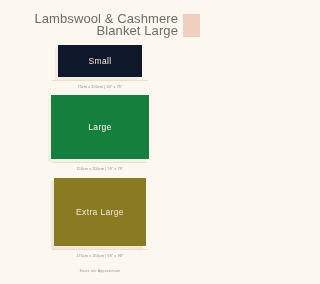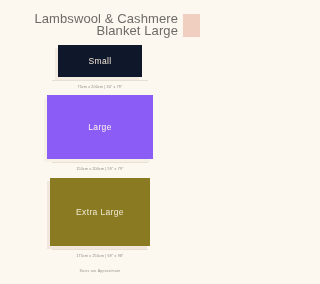--- a/index.html
+++ b/index.html
@@ -93,29 +93,29 @@
   #block-small      { top: 45px; }
   #block-small .swatch {
     width: 84px; height: 32px;
     background: #0f172a;
     box-shadow: -3px 3px 0 0 #f4ece0;
   }
   #block-small .swatch-label { color: #f3e7d8; }
 
   #block-large      { top: 95px; }
   #block-large .swatch {
-    width: 106px; height: 64px;
-    background: #8b5cf6;
+    width: 98px; height: 64px;
+    background: #15803d;
     box-shadow: -3px 3px 0 0 #f7f0e5;
   }
   #block-large .swatch-label { color: #fdf6ee; }
 
   #block-xlarge     { top: 178px; }
   #block-xlarge .swatch {
-    width: 100px; height: 68px;
+    width: 92px; height: 68px;
     background: #8a7a22;
     box-shadow: -3px 3px 0 0 #f2e7dc;
   }
   #block-xlarge .swatch-label { color: #f0ead4; }
 
   
   .footer {
     position: absolute;
     top: 269px;
     left: 0;

